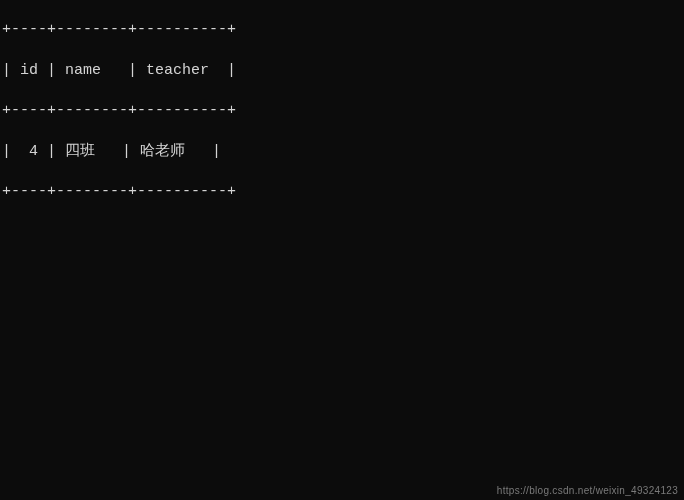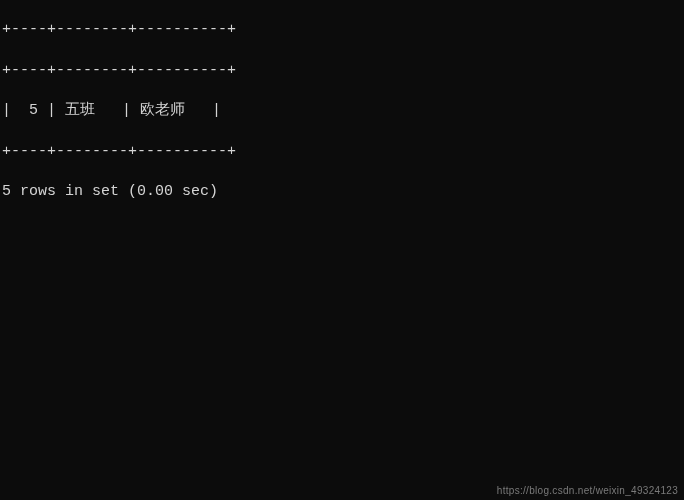--- a/index.html
+++ b/index.html
@@ -29,24 +29,24 @@
     font-family: Arial, sans-serif;
     letter-spacing: 0.3px;
     margin-top: 12px;
   }
 </style>
 </head>
 <body>
 
 <div class="terminal">
 <div class="line">+----+--------+----------+</div>
+<div class="line">| <span>id</span> | <span>name</span>   | <span>teacher</span>  |</div>
 <div class="line">+----+--------+----------+</div>
-<div class="line">|  <span>5</span> | <span>五班</span>   | <span>欧老师</span>   |</div>
+<div class="line">|  <span>4</span> | <span>四班</span>   | <span>哈老师</span>   |</div>
 <div class="line">+----+--------+----------+</div>
-<div class="line">5 rows in set (0.00 sec)</div>
 <div class="line"> </div>
 
 
 
 
 
 
 
 
 

